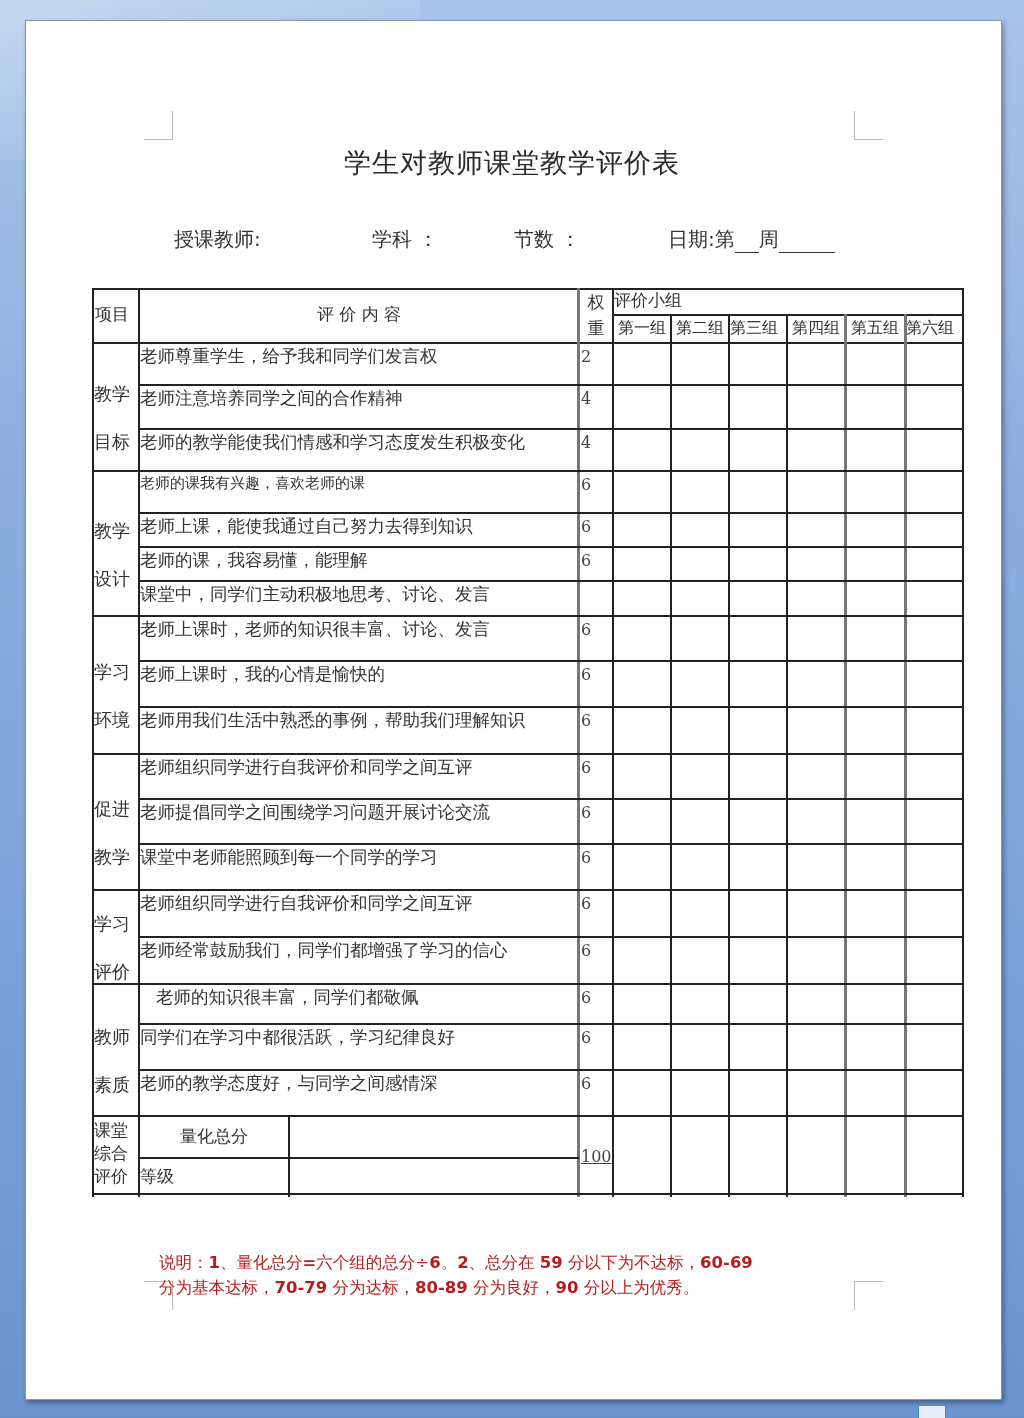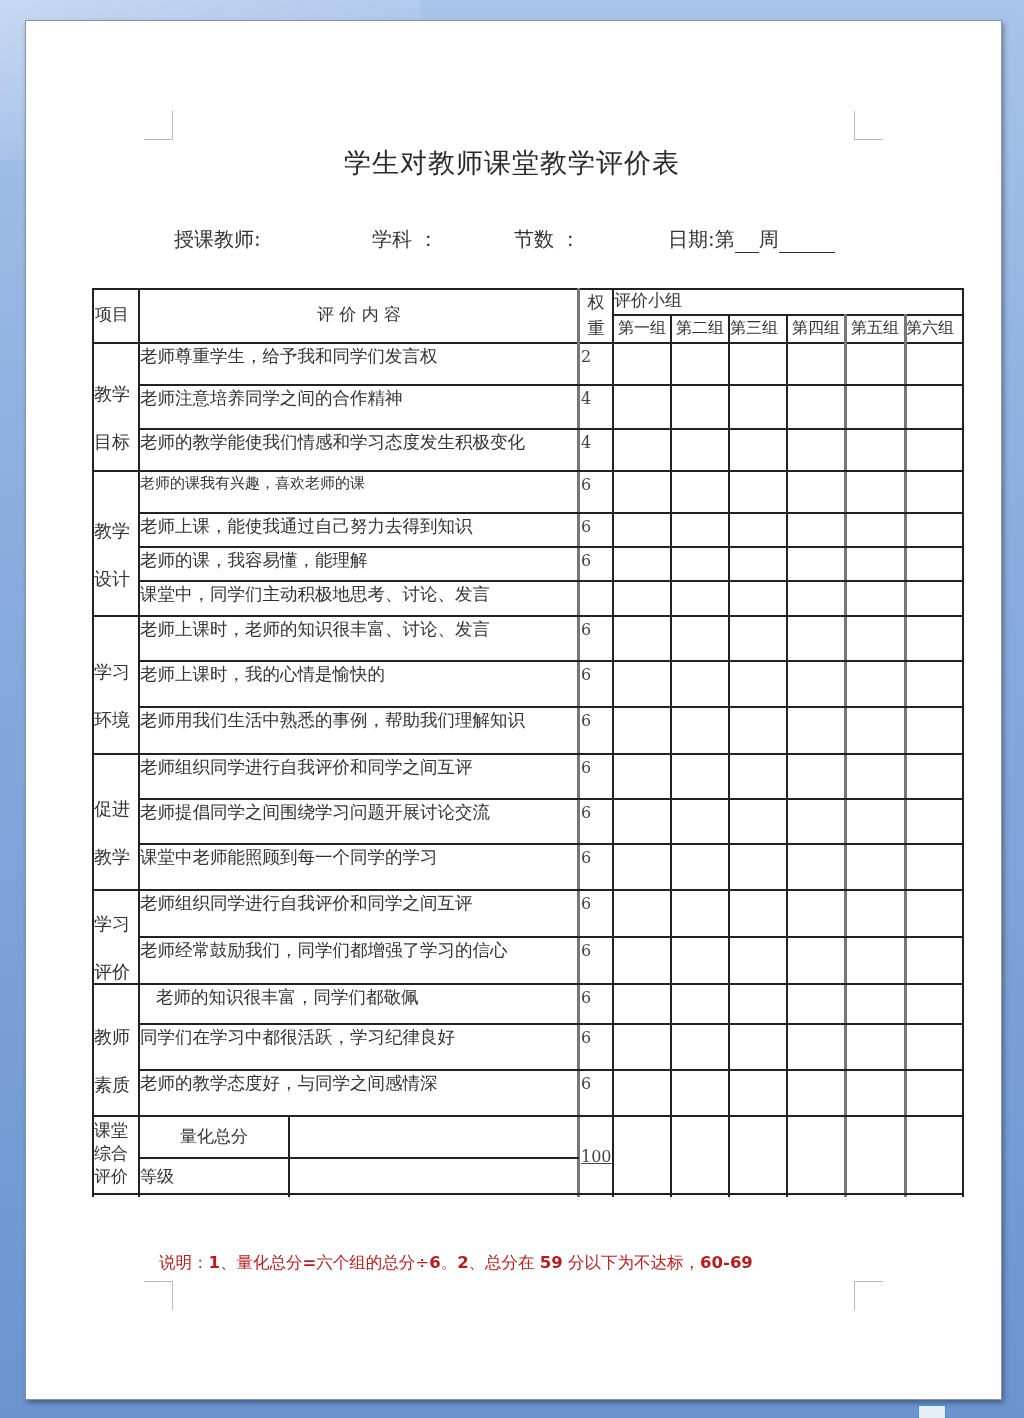--- a/index.html
+++ b/index.html
@@ -311,15 +311,16 @@
     <div class="hline" style="left:138px;width:826px;top:1023px;"></div>
     <div class="hline" style="left:138px;width:826px;top:1069px;"></div>
     <div class="hline" style="left:92px;width:872px;top:1115px;"></div>
     <div class="hline" style="left:138px;width:441px;top:1157px;"></div>
     <div class="vline" style="left:288px;top:1115px;height:82px;"></div>
     <div class="hline" style="left:92px;width:872px;top:1193px;"></div>
   </div>
 
 <div class="note">
   <div><span>说明：</span><b>1</b><span>、量化总分</span><b>=</b><span>六个组的总分÷</span><b>6</b><span>。</span><b>2</b><span>、总分在 </span><b>59</b><span> 分以下为不达标，</span><b>60-69</b></div>
+  <div><span>分为基本达标，</span><b>70-79</b><span> 分为达标，</span><b>80-89</b><span> 分为良好，</span><b>90</b><span> 分以上为优秀。</span></div>
 </div>
 
 <div class="taskbar-icon"></div>
 
 </body></html>

